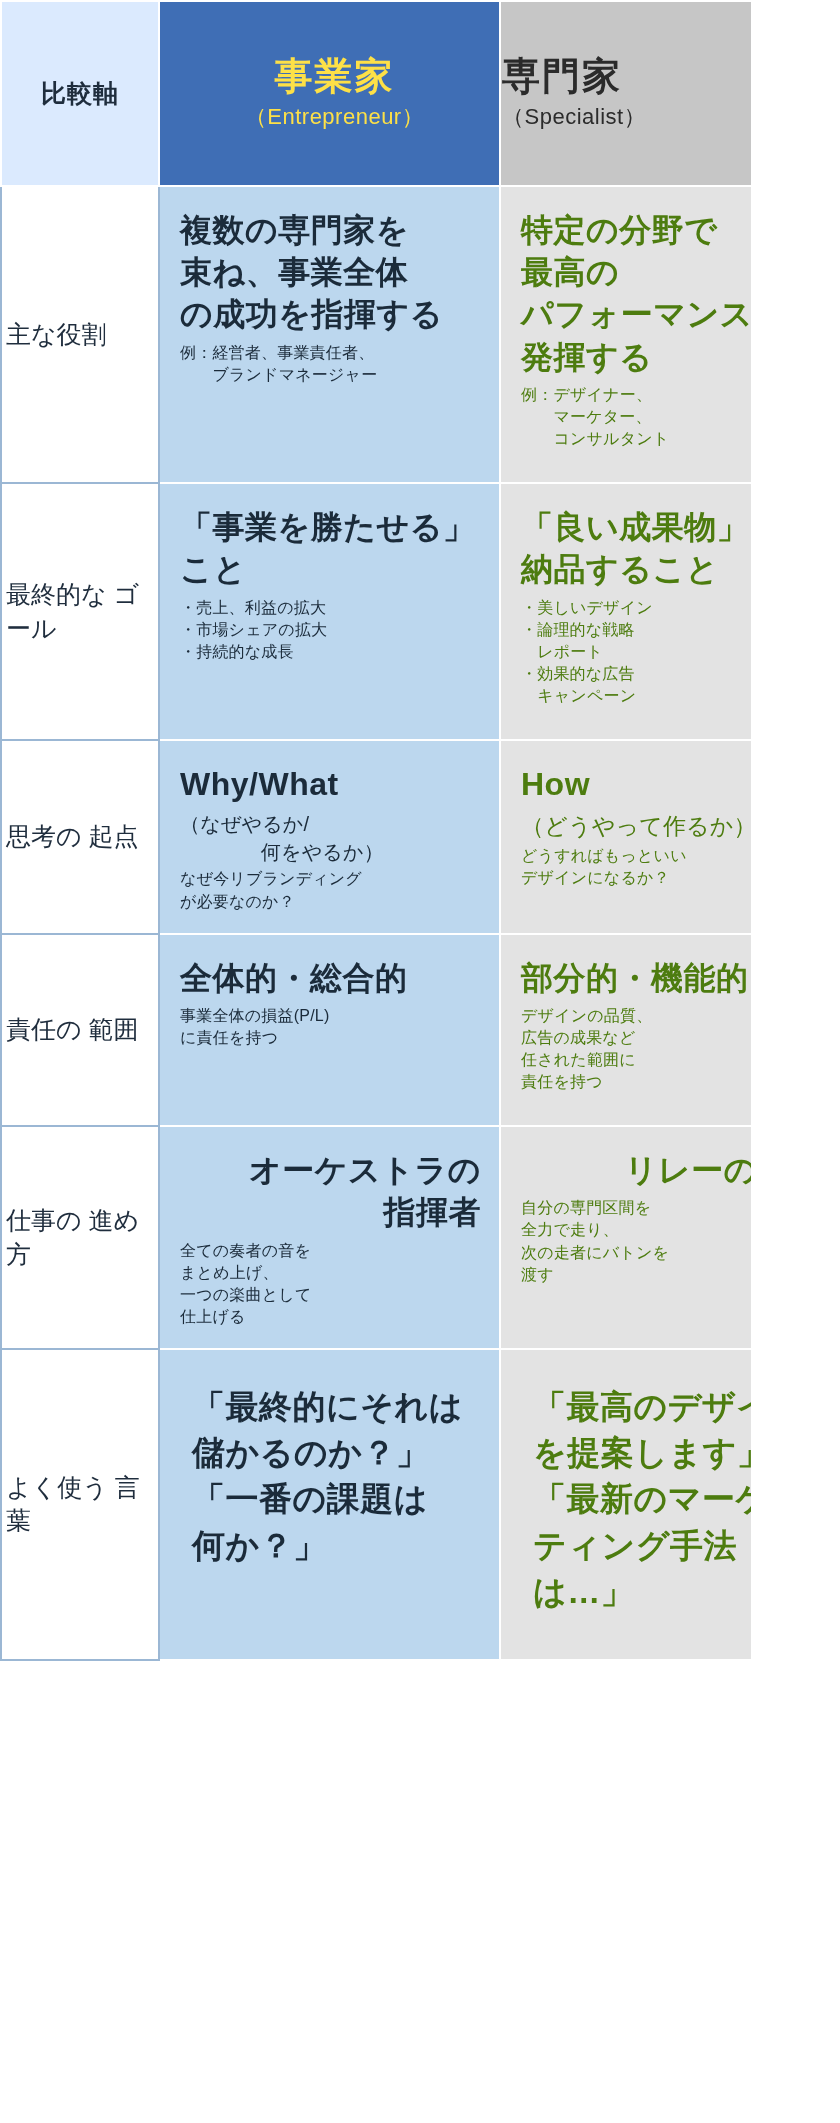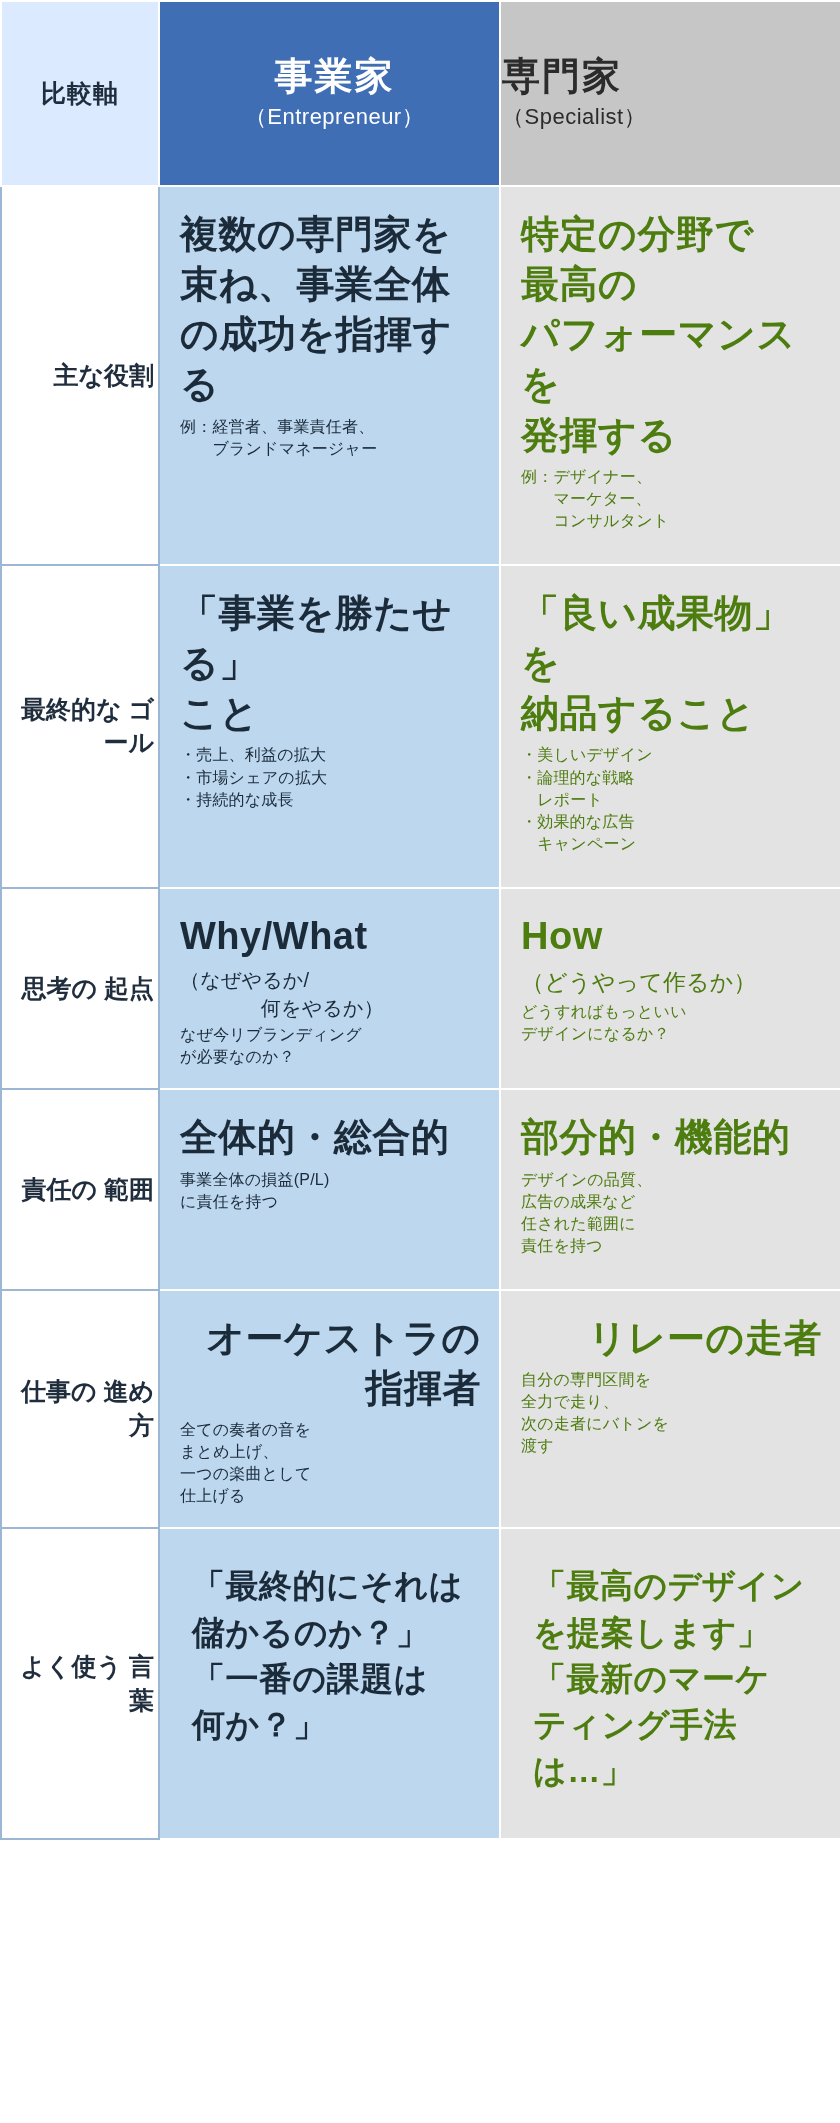--- a/index.html
+++ b/index.html
@@ -2,21 +2,21 @@
 <html lang="ja"><head>
 <meta charset="utf-8">
 <style>
   * { box-sizing: border-box; }
   html, body {
     margin: 0; padding: 0;
     background: #ffffff;
     font-family: "Liberation Sans", "DejaVu Sans", sans-serif;
   }
   #page {
-    width: 840px;
+    width: 751px;
     height: 2123px;
     position: relative;
     background: #ffffff;
     overflow: hidden;
   }
   table.cmp {
     width: 840px;
     border-collapse: collapse;
     table-layout: fixed;
   }
@@ -31,21 +31,21 @@
     text-align: center;
     vertical-align: middle;
     font-size: 25px;
     font-weight: 700;
     height: 185px;
     border: 2px solid #ffffff;
     letter-spacing: 1px;
   }
   .hdr-ent {
     background: #3f6eb5;
-    color: #ffffff;
+    color: #fde047;
     vertical-align: middle;
     height: 185px;
     border: 2px solid #ffffff;
     padding-left: 11px;
   }
   .hdr-spe {
     background: #c6c6c6;
     color: #2b2b2b;
     text-align: left;
     vertical-align: middle;
@@ -65,44 +65,44 @@
     font-weight: 400;
     line-height: 1.3;
     margin-top: 4px;
     letter-spacing: 0.5px;
   }
 
   
   td.axis {
     background: #ffffff;
     color: #1f2d3d;
-    text-align: right;
+    text-align: left;
     vertical-align: middle;
     font-size: 25px;
-    font-weight: 700;
+    font-weight: 400;
     line-height: 1.35;
     border: 2px solid #9bb7d4;
     padding: 0 4px;
   }
   td.ent {
     background: #bcd7ee;
     color: #1b2b3a;
     vertical-align: top;
     border: 2px solid #ffffff;
     padding: 22px 18px 20px 20px;
   }
   td.spe {
     background: #e3e3e3;
     color: #4d7c0f;
     vertical-align: top;
     border: 2px solid #ffffff;
     padding: 22px 18px 32px 20px;
   }
   .lead {
-    font-size: 38px;
+    font-size: 32px;
     font-weight: 700;
     line-height: 1.32;
     letter-spacing: 0.5px;
     margin: 0 0 6px 0;
     white-space: pre-line;
   }
   .lead.center {
     text-align: right;
   }
   .detail {

